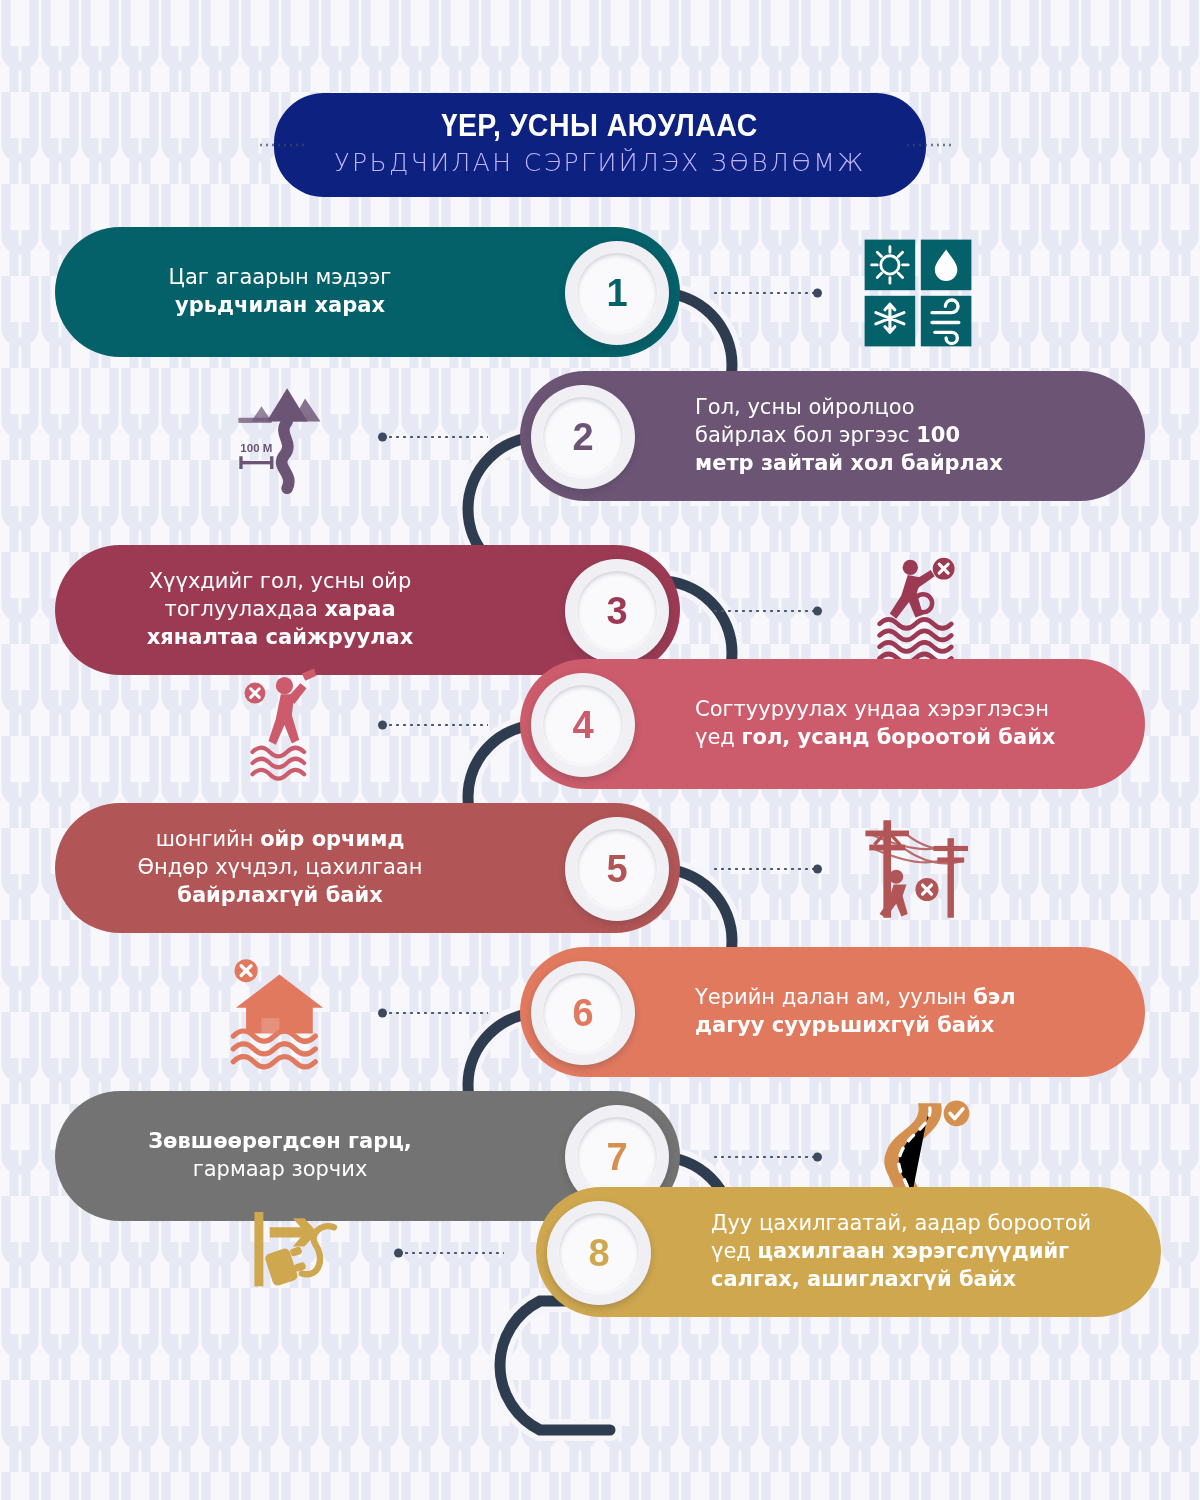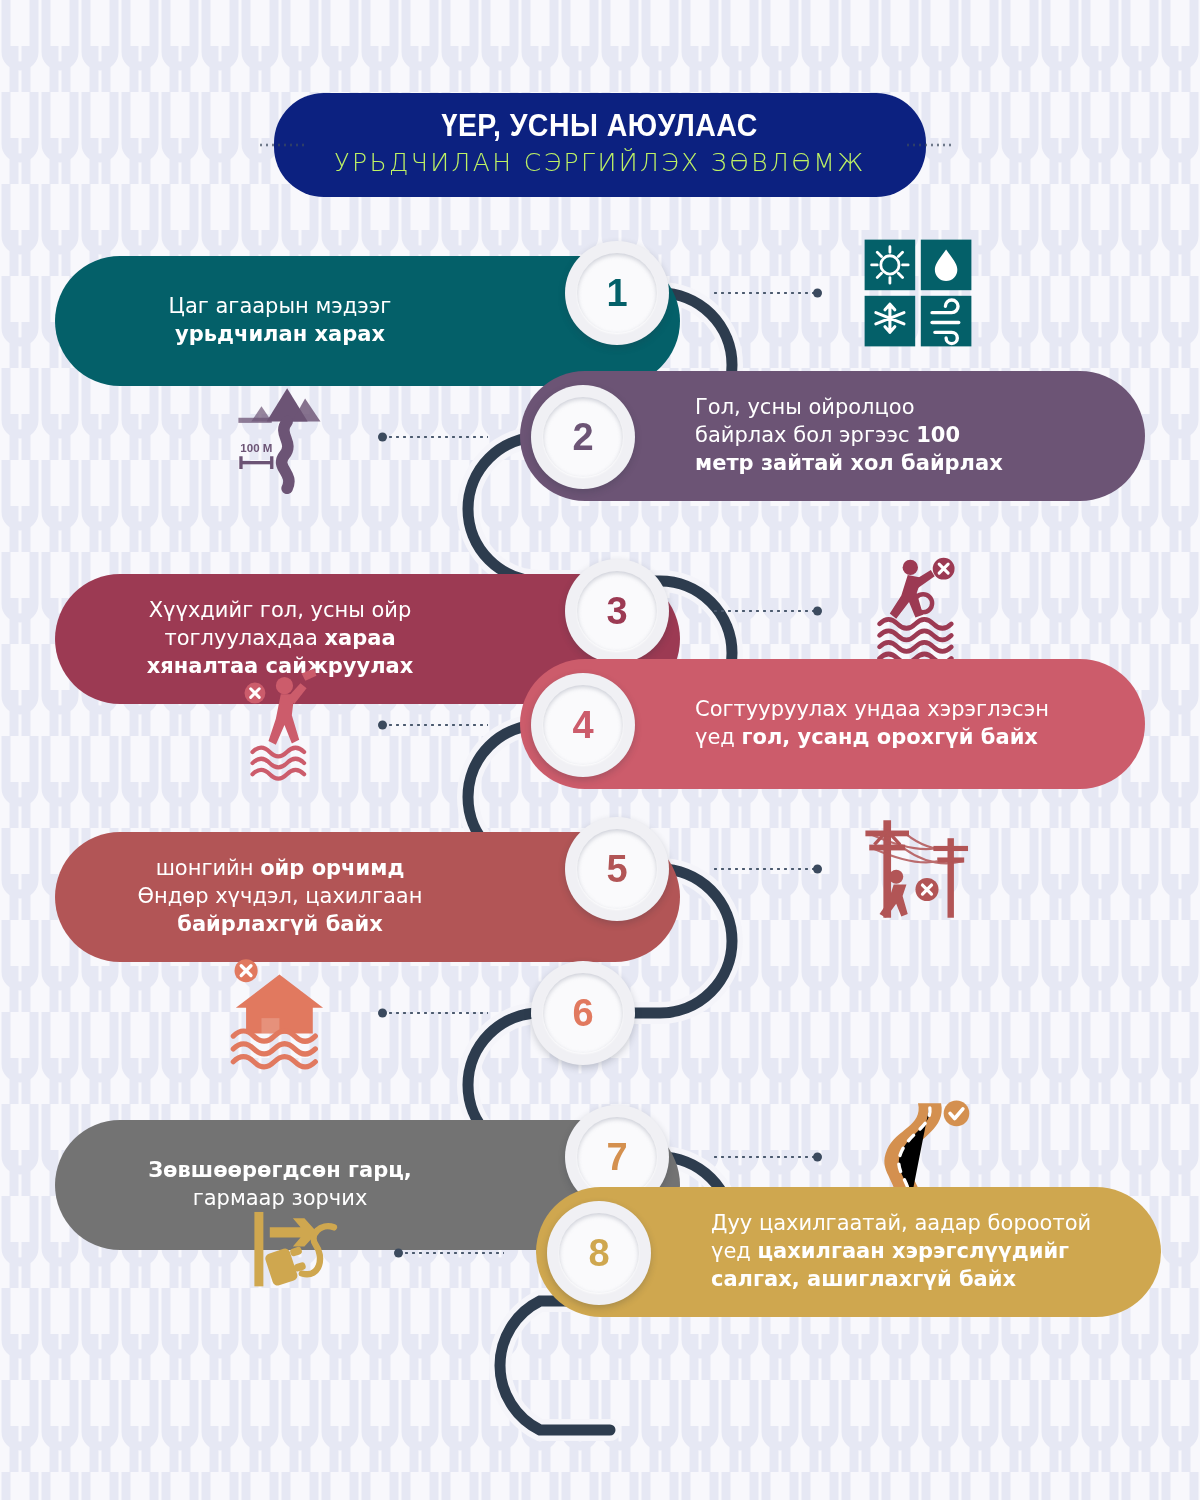--- a/index.html
+++ b/index.html
@@ -54,21 +54,21 @@
   #title-main {
     color: #ffffff;
     font-size: 31px;
     font-weight: bold;
     letter-spacing: 0.5px;
     line-height: 1.1;
     font-family: "Liberation Sans", sans-serif;
     transform: scaleX(0.92);
   }
   #title-sub {
-    color: #bef264;
+    color: #c4b5fd;
     font-size: 25px;
     font-weight: 300;
     letter-spacing: 2.4px;
     margin-top: 6px;
     line-height: 1.1;
     font-family: "DejaVu Sans", sans-serif;
   }
 
   
   #snake {
@@ -89,21 +89,21 @@
 
   .bar {
     position: absolute;
     top: 9px;
     height: 130px;
     border-radius: 70px;
     display: flex;
     align-items: center;
     z-index: 4;
   }
-  .row.left .bar  { left: 55px;  width: 625px;  justify-content: flex-end; padding-right: 175px; margin-top: 29px; }
+  .row.left .bar  { left: 55px;  width: 625px;  justify-content: flex-end; padding-right: 175px; }
   .row.right .bar { right: 55px; width: 625px;  justify-content: flex-end;   padding-left: 175px;  }
 
   .bar-text {
     color: #ffffff;
     font-size: 21px;
     line-height: 1.33;
     font-weight: 400;
     font-family: "DejaVu Sans", sans-serif;
   }
   .row.left  .bar-text { text-align: center; width: 100%; }
@@ -319,21 +319,21 @@
           <path d="M6 74 q7 -7 14 0 t14 0 t14 0 t14 0"></path>
           <path d="M6 83 q7 -7 14 0 t14 0 t14 0 t14 0"></path>
         </g>
         </svg>
     </div>
     </div>
     <div class="row right" style="top: 650px;">
     <div class="bar" style="background:#CC5C6B">
       <div class="bar-text">
         <div><span>Согтууруулах ундаа хэрэглэсэн</span></div>
-          <div><span>үед </span><b>гол, усанд орохгүй байх</b></div>
+          <div><span>үед </span><b>гол, усанд бороотой байх</b></div>
       </div>
     </div>
     <div class="badge">
       <div class="badge-inner">
         <span class="badge-num" style="color:#CC5C6B">4</span>
       </div>
     </div>
     <div class="dotline"></div>
     <div class="icon-slot">
       <svg width="150" height="118" viewBox="0 0 76 96" xmlns="http://www.w3.org/2000/svg">
@@ -381,20 +381,26 @@
           <path d="M36 30 q22 16 46 10"></path>
         </g>
         <circle cx="30" cy="52" r="5.5" fill="#B25556"></circle>
         <path d="M28 58 l-4 13 l-7 10 l5 3 l8 -11 l4 10 l5 -2 l-4 -14 l3 -9 z" fill="#B25556"></path>
         <circle cx="54" cy="62" r="9" fill="#B25556"></circle>
         <path d="M50.5 58.5 l7 7 M57.5 58.5 l-7 7" stroke="#fff" stroke-width="2.5" stroke-linecap="round"></path>
         </svg>
     </div>
     </div>
     <div class="row right" style="top: 938px;">
+    <div class="bar" style="background:#E1795F">
+      <div class="bar-text">
+        <div><span>Үерийн далан ам, уулын </span><b>бэл</b></div>
+          <div><b>дагуу суурьшихгүй байх</b></div>
+      </div>
+    </div>
     <div class="badge">
       <div class="badge-inner">
         <span class="badge-num" style="color:#E1795F">6</span>
       </div>
     </div>
     <div class="dotline"></div>
     <div class="icon-slot">
       <svg width="150" height="118" viewBox="0 0 84 92" xmlns="http://www.w3.org/2000/svg">
         <path d="M40 16 L74 42 H66 V62 H14 V42 H6 Z" fill="#E1795F"></path>
         <path d="M26 62 h14 v-12 h-14 z" fill="#fff" opacity="0.18"></path>

